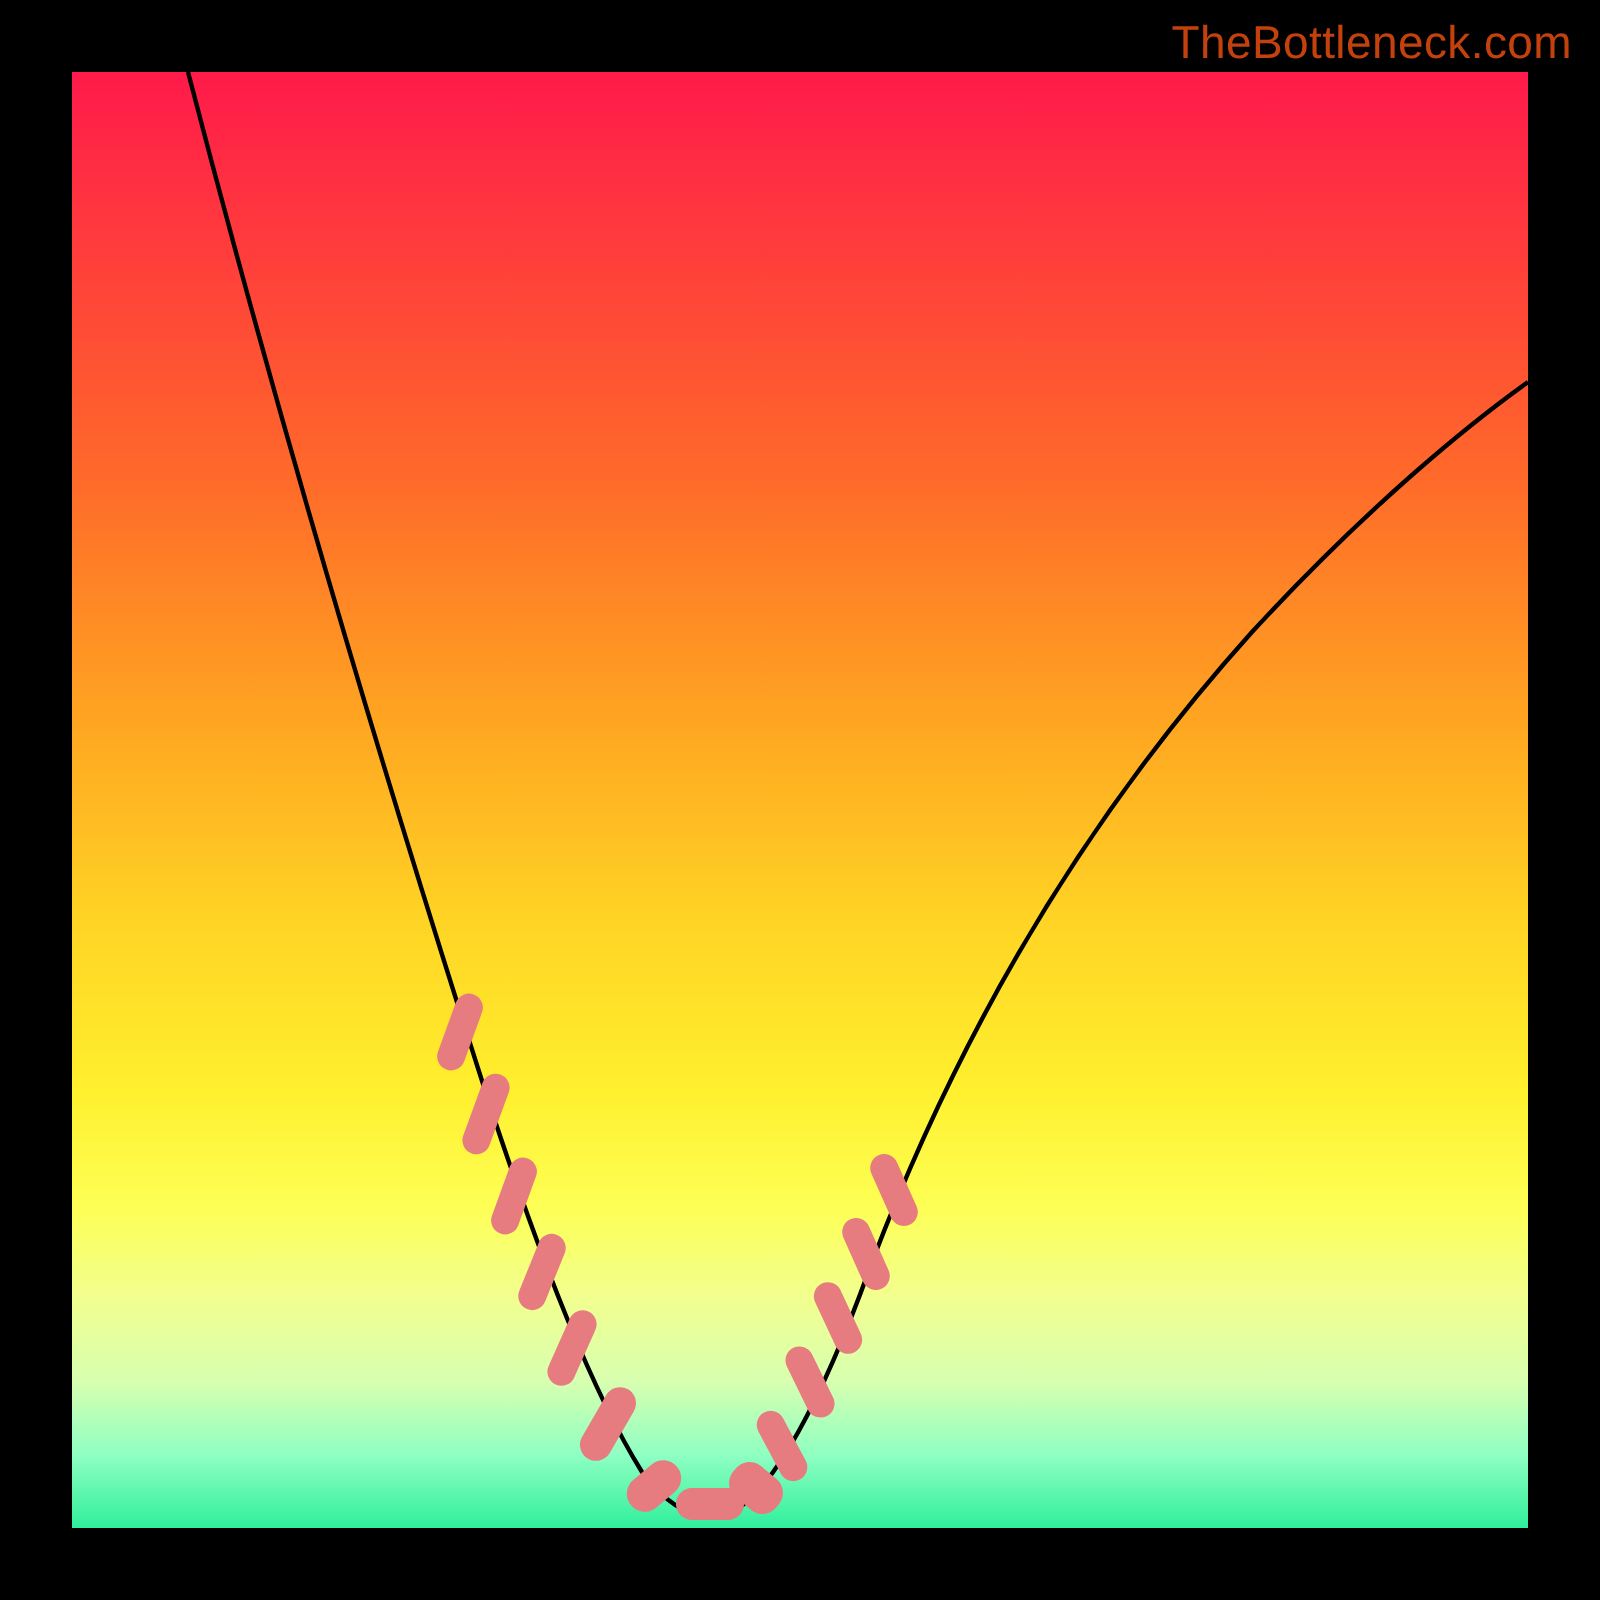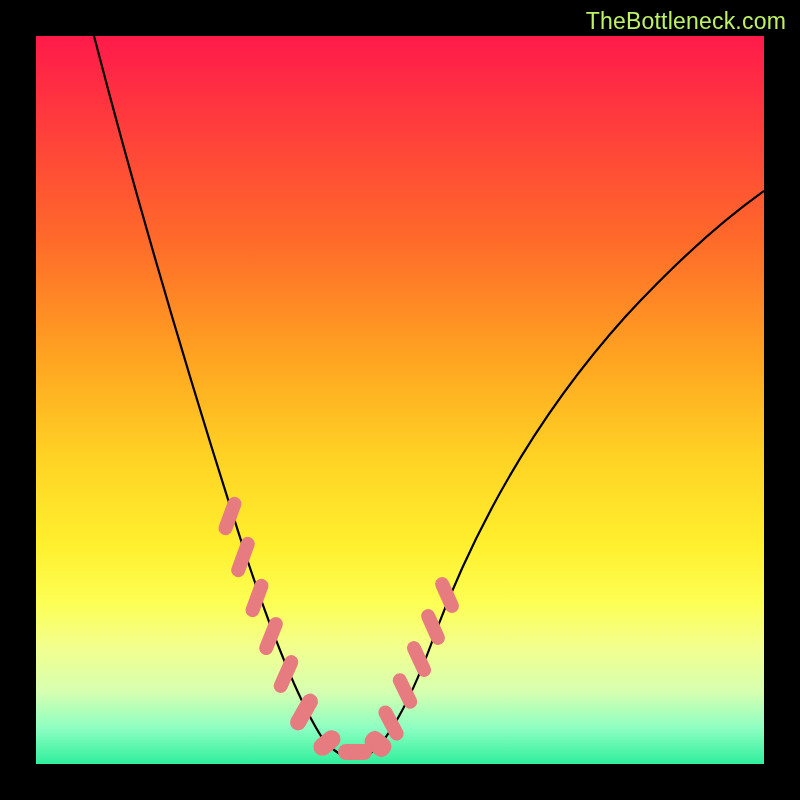--- a/index.html
+++ b/index.html
@@ -33,21 +33,21 @@
       #fdff55 78%,
       #f2ff8e 84%,
       #d7ffb0 90%,
       #8effc2 95%,
       #30ef9c 100%);
   }
   .watermark {
     position: absolute;
     top: 8px;
     right: 14px;
-    color: #bef264;
+    color: #c2410c;
     font-size: 23px;
     font-weight: 500;
     letter-spacing: 0.2px;
     user-select: none;
   }
   svg.curve {
     position: absolute;
     left: 0;
     top: 0;
     width: 728px;

